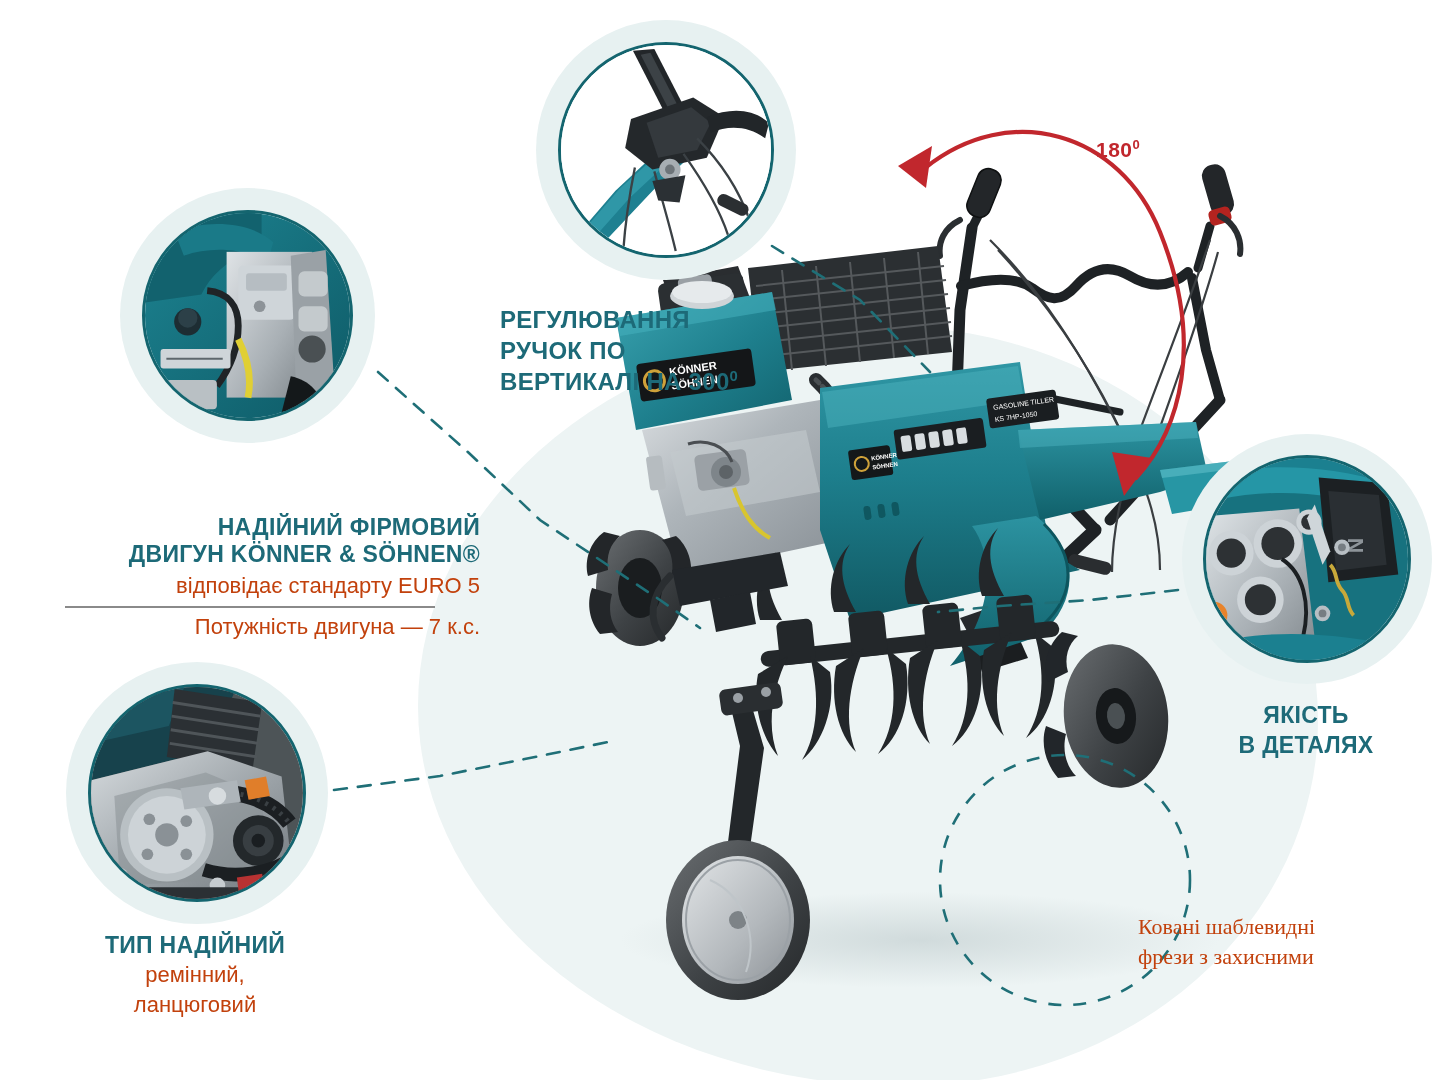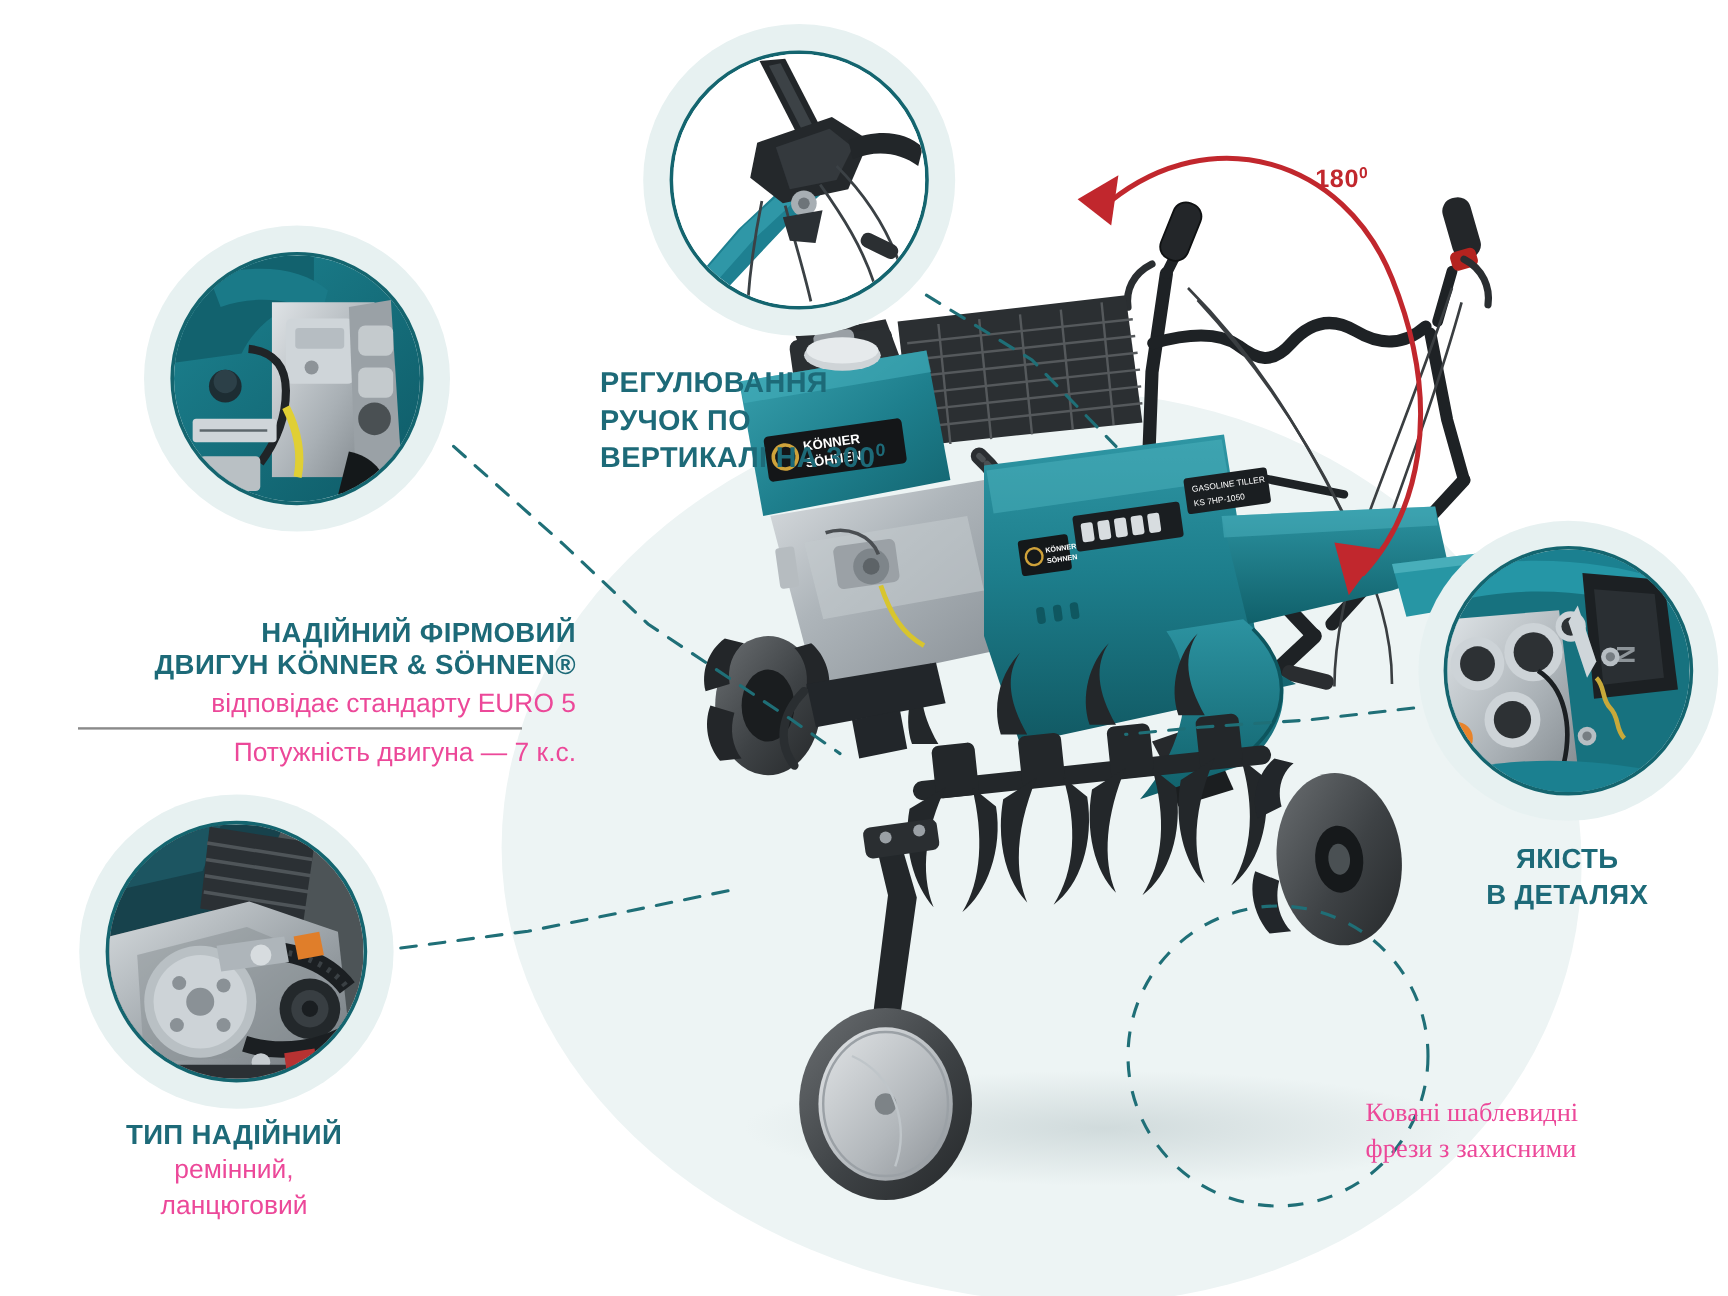--- a/index.html
+++ b/index.html
@@ -43,21 +43,21 @@
   .callout .photo svg{display:block;width:100%;height:100%;}
 
   
   .txt{position:absolute;z-index:8;}
   .head{
     color:#1d6a78;
     font-weight:bold;
     letter-spacing:.3px;
   }
   .sub{
-    color:#ec4899;
+    color:#c2410c;
     font-weight:normal;
   }
   .rule{
     height:2px;background:#8a8a8a;margin:5px auto 4px auto;
   }
   sup.deg{font-size:.62em;vertical-align:super;line-height:0;}
 
   
   .vec{position:absolute;left:0;top:0;width:1440px;height:1080px;z-index:7;pointer-events:none;}
 

